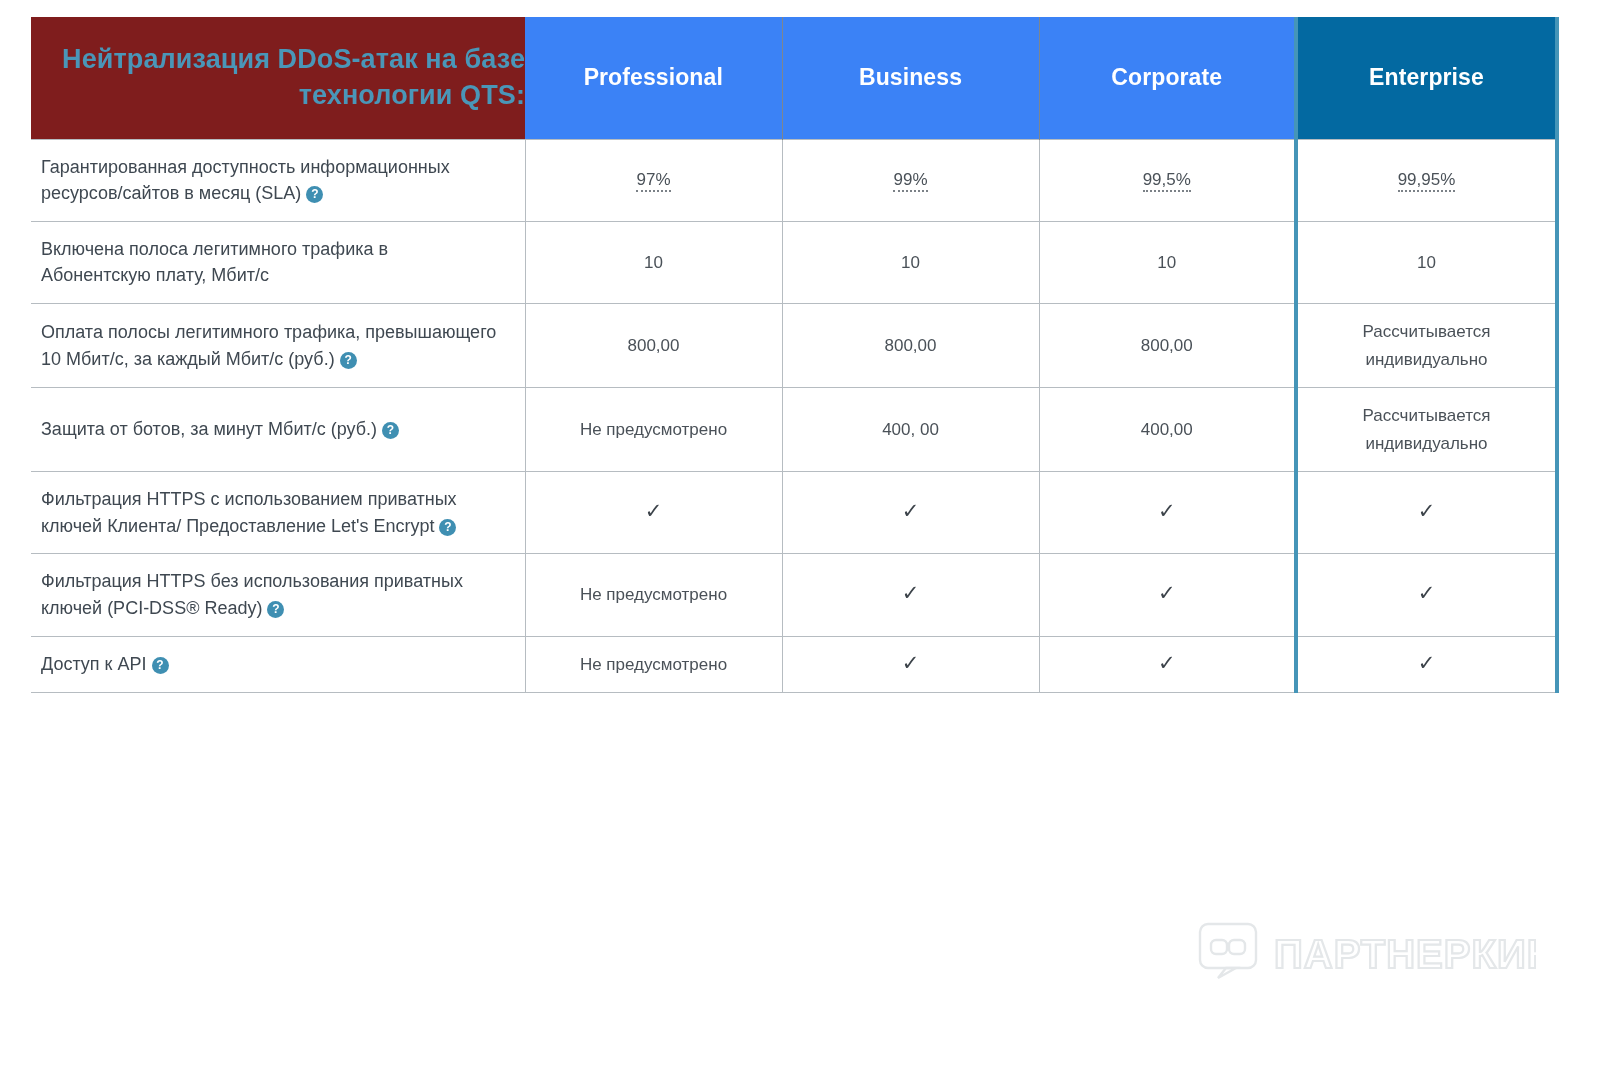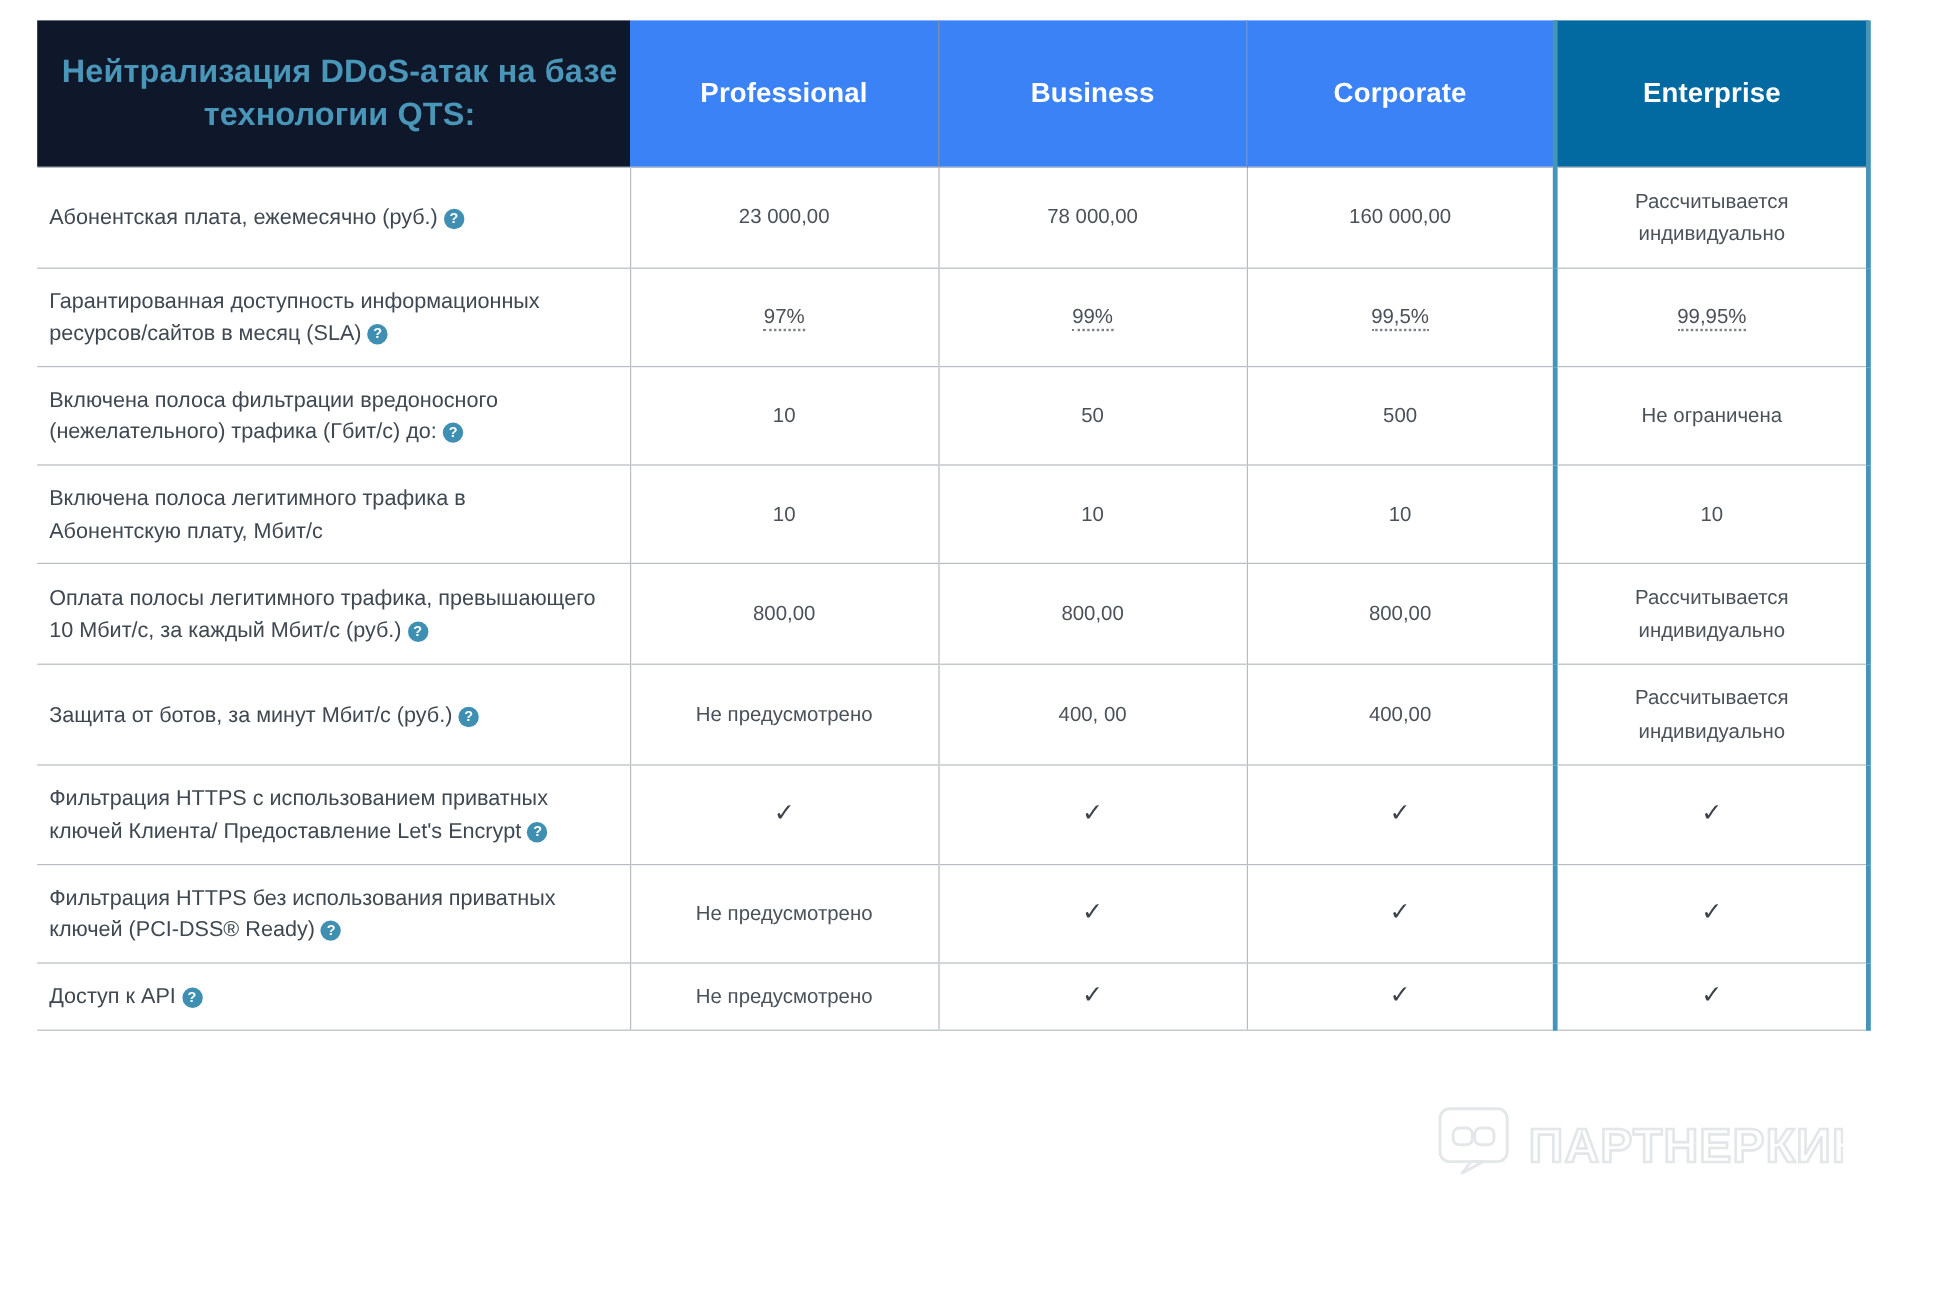--- a/index.html
+++ b/index.html
@@ -49,22 +49,22 @@
     height: 122px;
     vertical-align: middle;
     text-align: center;
     font-size: 23px;
     font-weight: bold;
     color: #ffffff;
     letter-spacing: 0.1px;
     padding: 0 6px;
   }
   thead th.title-cell {
-    background: #0f172a;
-    text-align: center;
+    background: #7f1d1d;
+    text-align: right;
     vertical-align: middle;
     padding: 0 0 0 10px;
     color: #4a96b8;
     font-size: 27px;
     font-weight: bold;
     line-height: 1.32;
     letter-spacing: 0.1px;
   }
   thead th.plan {
     background: #3b82f6;
@@ -172,41 +172,27 @@
         <th class="plan">
           <span>Corporate</span>
         </th>
         <th class="plan highlight">
           <span>Enterprise</span>
         </th>
       </tr>
     </thead>
     <tbody id="tbody">
         <tr>
-          <td class="feature"><span>Абонентская плата, ежемесячно (руб.)</span><span class="help">?</span></td>
-          <td class="val"><span>23 000,00</span></td>
-          <td class="val"><span>78 000,00</span></td>
-          <td class="val"><span>160 000,00</span></td>
-          <td class="val hl"><span>Рассчитывается индивидуально</span></td>
-        </tr>
-        <tr>
           <td class="feature"><span>Гарантированная доступность информационных ресурсов/сайтов в месяц (SLA)</span><span class="help">?</span></td>
           <td class="val"><span class="sla">97%</span></td>
           <td class="val"><span class="sla">99%</span></td>
           <td class="val"><span class="sla">99,5%</span></td>
           <td class="val hl"><span class="sla">99,95%</span></td>
         </tr>
         <tr>
-          <td class="feature"><span>Включена полоса фильтрации вредоносного (нежелательного) трафика (Гбит/с) до:</span><span class="help">?</span></td>
-          <td class="val"><span>10</span></td>
-          <td class="val"><span>50</span></td>
-          <td class="val"><span>500</span></td>
-          <td class="val hl"><span>Не ограничена</span></td>
-        </tr>
-        <tr>
           <td class="feature"><span>Включена полоса легитимного трафика в Абонентскую плату, Мбит/с</span></td>
           <td class="val"><span>10</span></td>
           <td class="val"><span>10</span></td>
           <td class="val"><span>10</span></td>
           <td class="val hl"><span>10</span></td>
         </tr>
         <tr>
           <td class="feature"><span>Оплата полосы легитимного трафика, превышающего 10 Мбит/с, за каждый Мбит/с (руб.)</span><span class="help">?</span></td>
           <td class="val"><span>800,00</span></td>
           <td class="val"><span>800,00</span></td>

